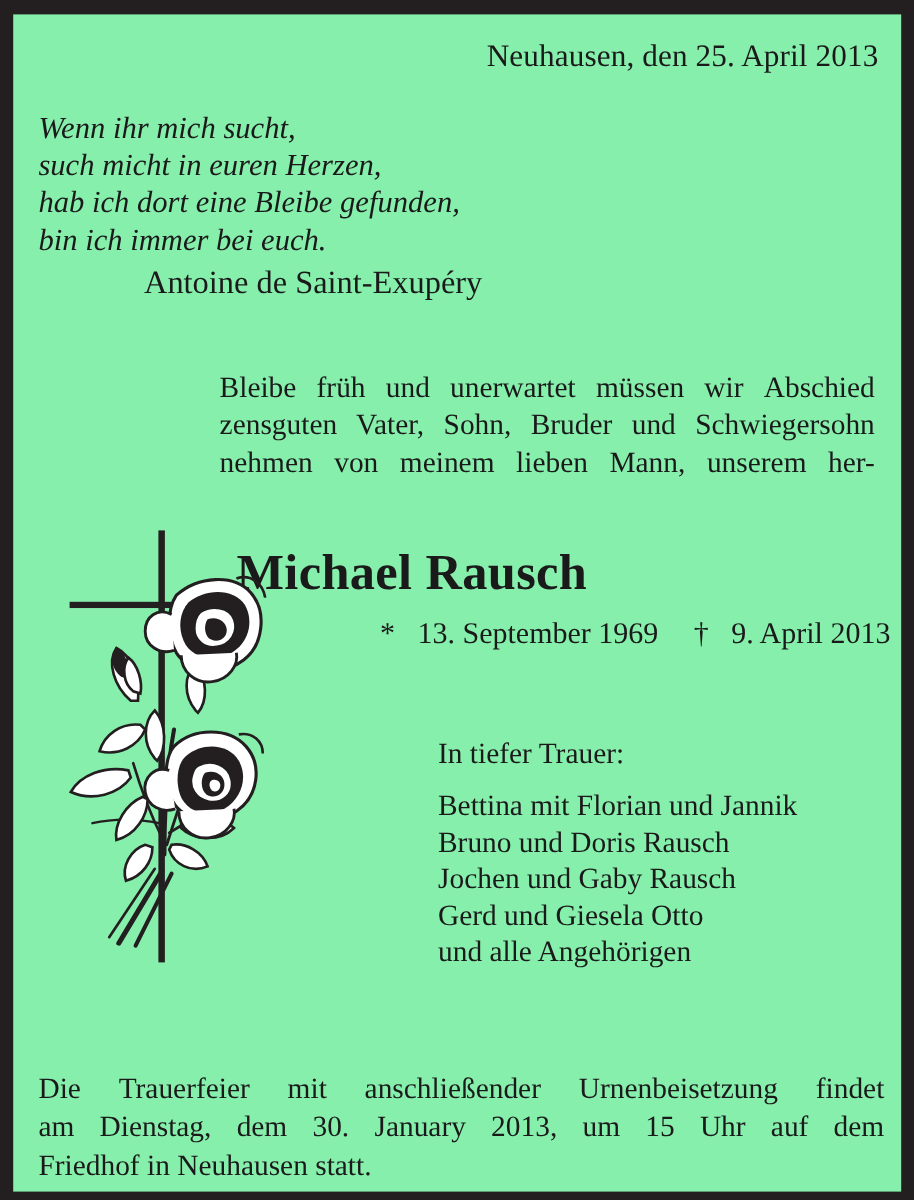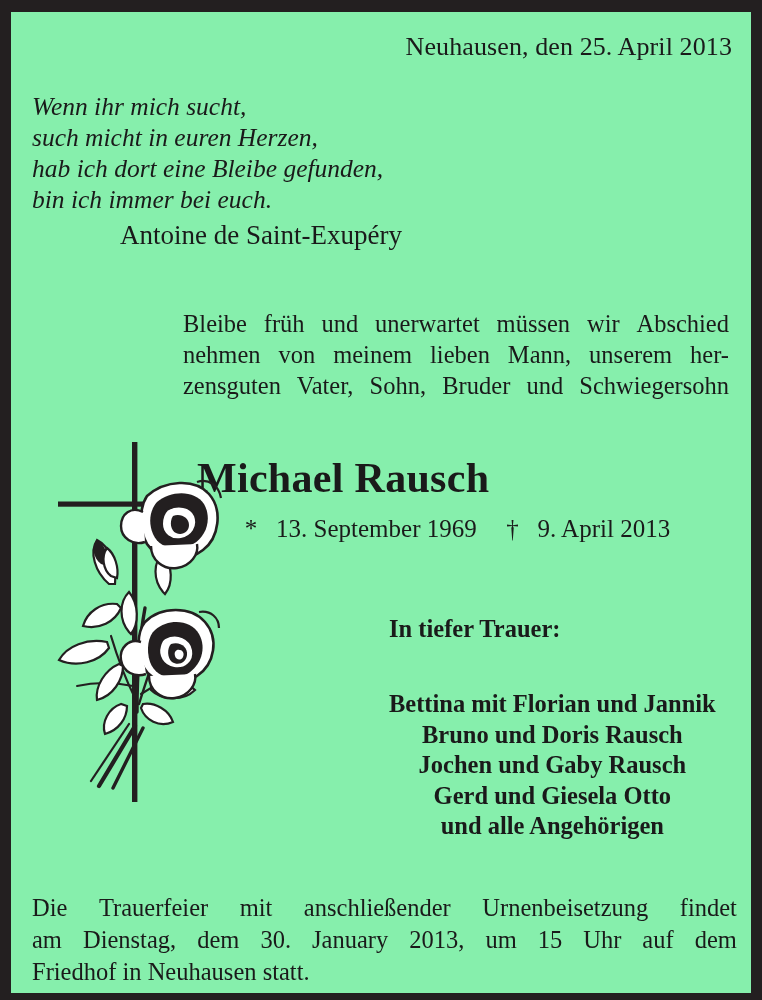--- a/index.html
+++ b/index.html
@@ -91,49 +91,46 @@
     width: 545px;
     text-align: left;
     font-weight: bold;
     font-size: 42px;
     line-height: 48px;
     letter-spacing: 0.3px;
   }
   .dates {
     position: absolute;
     top: 502px;
-    left: 174px;
+    left: 186px;
     width: 545px;
-    text-align: center;
+    text-align: right;
     font-size: 25px;
     line-height: 30px;
     white-space: nowrap;
   }
   .dates .gap {
     display: inline-block;
     width: 17px;
   }
 
   
   .mourn {
     position: absolute;
     top: 602px;
-    left: 378px;
-    font-weight: bold;
+    left: 354px;
   }
   .mourn-title {
     font-size: 24.5px;
     line-height: 30px;
     margin-bottom: 13px;
     white-space: nowrap;
   }
   .mourn-list {
-    text-align: center;
     display: inline-block;
-    margin-top: 32px;
   }
   .mourn-list .m {
     display: block;
     font-size: 24.5px;
     line-height: 30.5px;
     white-space: nowrap;
   }
 
   
   .footer {
@@ -183,30 +180,30 @@
     <div class="intro">
       <span class="ln j">
           <span>Bleibe</span>
           <span>früh</span>
           <span>und</span>
           <span>unerwartet</span>
           <span>müssen</span>
           <span>wir</span>
           <span>Abschied</span>
         </span>
+      <span class="ln">zensguten Vater, Sohn, Bruder und Schwiegersohn</span>
       <span class="ln j">
           <span>nehmen</span>
           <span>von</span>
           <span>meinem</span>
           <span>lieben</span>
           <span>Mann,</span>
           <span>unserem</span>
           <span>her-</span>
         </span>
-      <span class="ln">zensguten Vater, Sohn, Bruder und Schwiegersohn</span>
     </div>
 
     <div class="name">Michael Rausch</div>
 
     <div class="dates">
       <span>*</span>
       <span>&nbsp;</span>
       <span>13. September 1969</span>
       <span class="gap"></span>
       <span>†</span>

